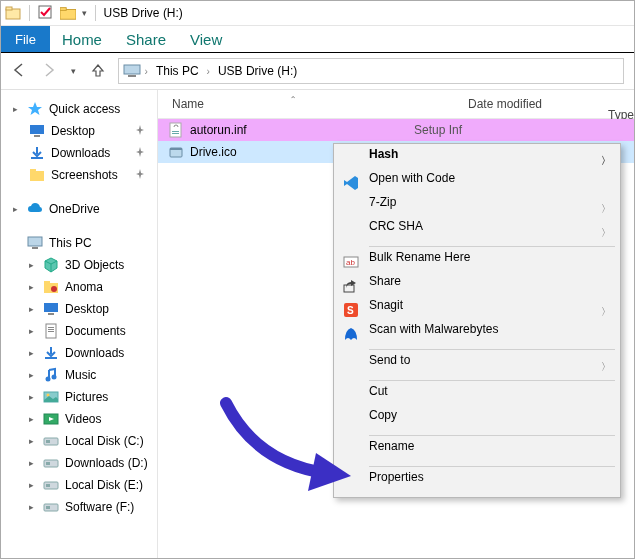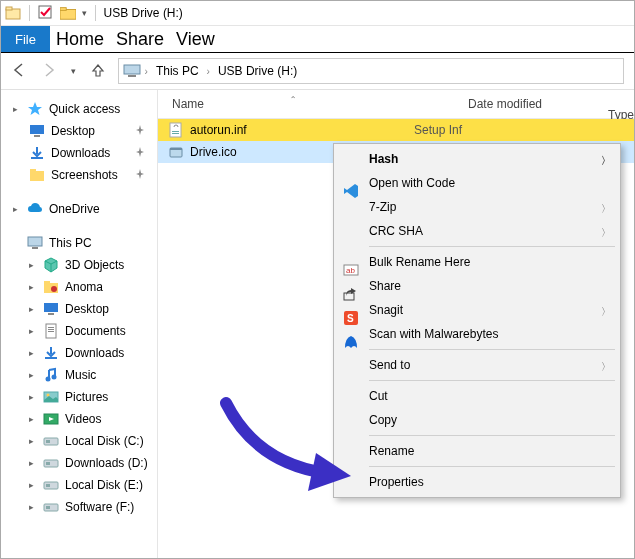--- a/index.html
+++ b/index.html
@@ -6,21 +6,21 @@
   .window{width:635px;height:559px;border:1px solid #aaa;box-sizing:border-box;position:relative;overflow:hidden;background:#fff;}
   
   .titlebar{height:24px;display:flex;align-items:center;border-bottom:1px solid #e5e5e5;padding:0 4px;gap:6px;}
   .titlebar .qat-icon{width:16px;height:16px;display:inline-flex;align-items:center;justify-content:center;}
   .titlebar .folder-glyph{width:18px;height:16px;}
   .titlebar .sep{width:1px;height:16px;background:#ccc;margin:0 2px;}
   .titlebar .title{font-size:12px;}
   
   .ribbon{height:26px;display:flex;align-items:stretch;border-bottom:1px solid #000000;}
   .ribbon .file-tab{background:#1979ca;color:#fff;padding:4px 14px;font-size:13px;display:flex;align-items:center;}
-  .ribbon .tab{padding:4px 6px;font-size:18px;color:#000000;display:flex;align-items:center;}
+  .ribbon .tab{padding:4px 12px;font-size:15px;color:#0f766e;display:flex;align-items:center;}
   
   .navbar{height:36px;display:flex;align-items:center;border-bottom:1px solid #e1e1e1;padding:0 10px;gap:12px;}
   .nav-arrows{display:flex;align-items:center;gap:14px;color:#777;}
   .nav-arrows svg{width:16px;height:16px;}
   .breadcrumb{display:flex;align-items:center;border:1px solid #ccc;height:24px;flex:1;padding:0 4px;gap:4px;}
   .breadcrumb .pc-icon{width:18px;height:16px;}
   .breadcrumb .sep-caret{color:#888;font-size:10px;}
   .breadcrumb .crumb{padding:0 4px;}
   
   .body{display:flex;height:calc(100% - 24px - 26px - 36px);}
@@ -39,27 +39,27 @@
   .columns{display:flex;height:28px;align-items:center;border-bottom:1px solid #e8e8e8;color:#444;font-size:12px;}
   .col-name{width:256px;padding-left:14px;position:relative;}
   .col-name .sort{position:absolute;left:50%;top:-2px;transform:translateX(-50%);font-size:8px;color:#666;}
   .col-date{width:140px;margin-left:40px;}
   .col-type{flex:1;margin-top:22px;}
   .rows{flex:1;position:relative;}
   .file-row{display:flex;align-items:center;height:22px;font-size:12px;}
   .file-row .cell-name{width:256px;display:flex;align-items:center;gap:6px;padding-left:10px;box-sizing:border-box;}
   .file-row .cell-date{width:140px;color:#555;}
   .file-row .cell-type{flex:1;color:#555;}
-  .file-row.sel1{background:#fde047;}
+  .file-row.sel1{background:#f0abfc;}
   .file-row.sel2{background:#cde8ff;}
   .file-row .fico{width:16px;height:16px;}
   
   .ctxmenu{position:absolute;left:332px;top:142px;width:288px;background:#f2f2f2;border:1px solid #b8b8b8;box-shadow:3px 3px 6px rgba(0,0,0,.25);padding:3px;box-sizing:border-box;}
-  .ctxmenu .mi{display:flex;align-items:center;height:24px;position:relative;padding-left:32px;padding-right:18px;}
-  .ctxmenu .mi .micon{position:absolute;left:6px;top:12px;width:16px;height:16px;display:flex;align-items:center;justify-content:center;}
+  .ctxmenu .mi{display:flex;height:24px;position:relative;padding-left:32px;padding-right:18px;}
+  .ctxmenu .mi .micon{position:absolute;left:6px;top:4px;width:16px;height:16px;display:flex;align-items:center;justify-content:center;}
   .ctxmenu .mi .arrow{position:absolute;right:6px;top:7px;font-size:10px;color:#555;}
   .ctxmenu .mi.hover{background:#fff;outline:1px solid #7eb4ea;}
   .ctxmenu .mi.bold{font-weight:600;}
   .ctxmenu .msep{height:1px;background:#d0d0d0;margin:3px 2px 3px 32px;}
   
   .bigarrow{position:absolute;left:215px;top:392px;pointer-events:none;}
 </style>
 </head>
 <body>
 

